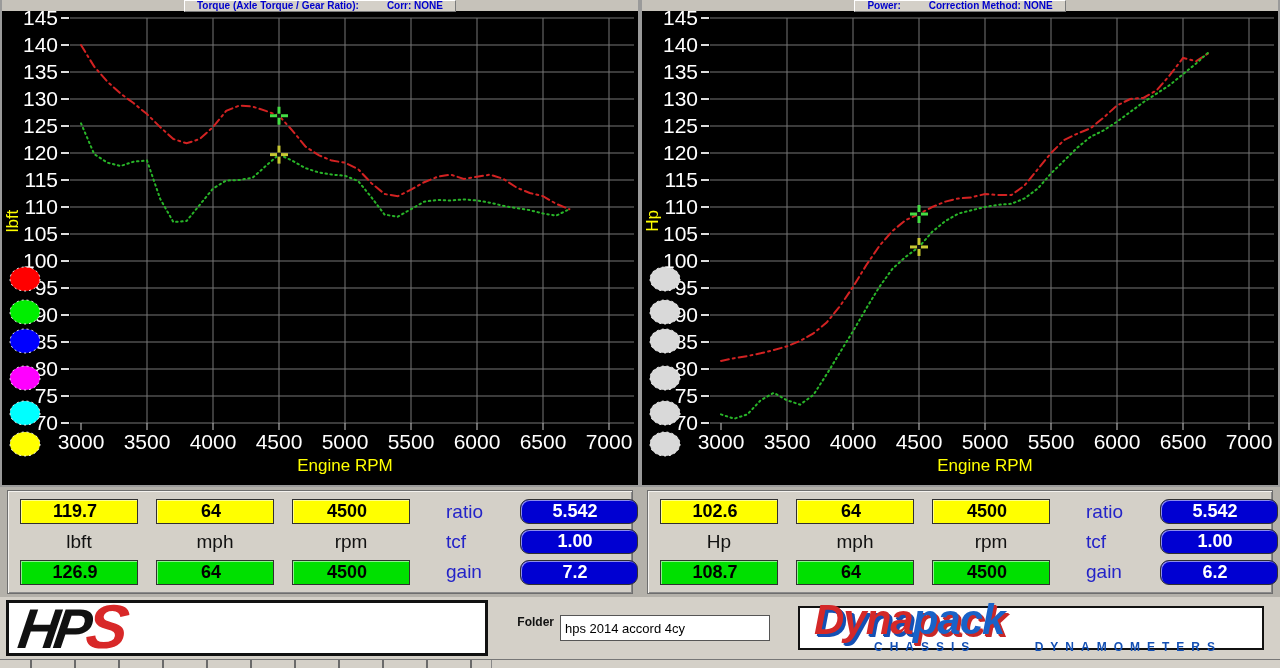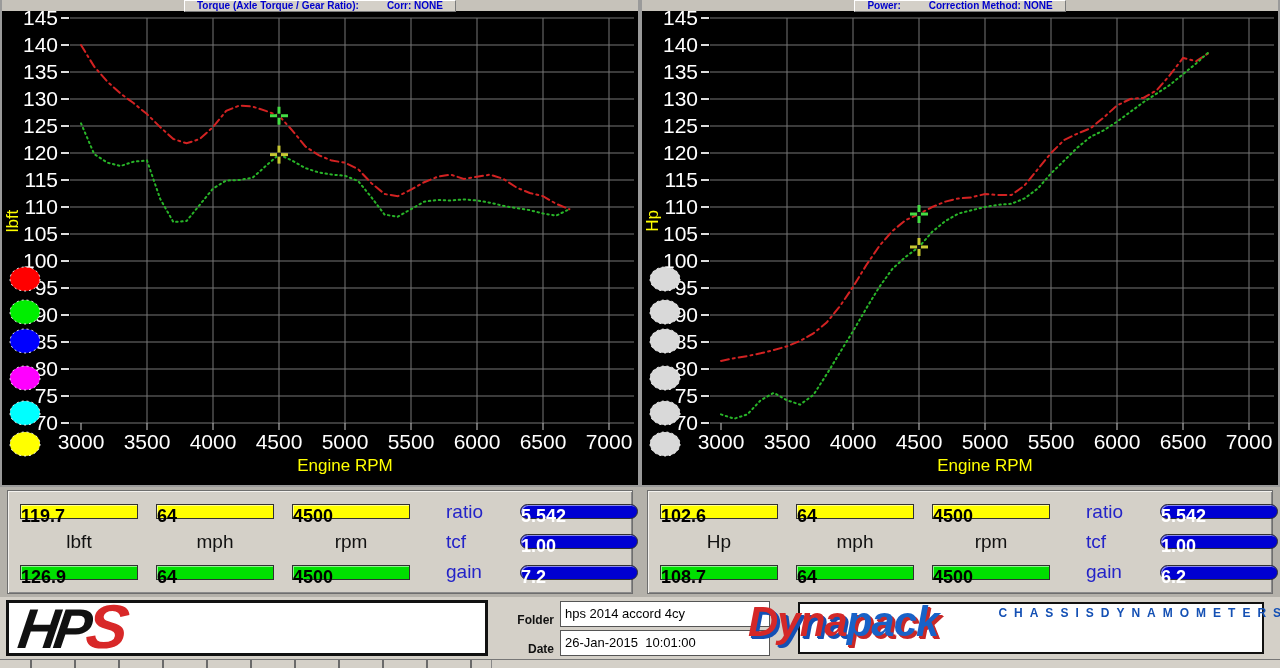--- a/index.html
+++ b/index.html
@@ -13,46 +13,46 @@
   .header-box { display:flex; gap:28px; background:#d4d0c8; border:1px solid; border-color:#ffffff #7a7a7a #7a7a7a #ffffff;
     padding:0 12px; font-size:10px; line-height:10px; font-weight:bold; color:#0000cc; white-space:nowrap; }
   svg { display:block; }
 
   
   .data-row { display:flex; height:110px; padding:3px 7px; gap:14px; background:#b4b1aa; }
   .dp { width:626px; height:104px; background:#d4d0c8; border:1px solid #6e6e6e;
     box-shadow:inset 1px 1px 0 #f4f2ee, inset -1px -1px 0 #8a8a8a;
     display:grid; grid-template-columns:118px 118px 118px auto 56px 118px;
     column-gap:18px; row-gap:5px; align-items:center; padding:8px 12px; }
-  .vbox { height:15px; line-height:23px; text-align:left; padding-right:8px;
+  .vbox { height:25px; line-height:23px; text-align:center; padding-right:8px;
     font-size:18px; font-weight:bold; color:#000; border:1px solid #303030;
     box-shadow:inset 1px 1px 0 rgba(255,255,255,.55); }
   .vbox.yellow { background:#ffff00; }
   .vbox.green  { background:#00e000; }
   .vbox.blue   { background:#0000d2; color:#ffffff;border-radius:9px; }
   .unit { text-align:center; font-size:19px; color:#111; }
   .side-label { font-size:19px; color:#2323c8; }
 
   
   .footer { height:62px; display:flex; align-items:center; background:#d4d0c8; padding:0 6px; gap:10px; }
   .hps-panel { width:482px; height:56px; background:#ffffff; border:3px solid #111;
     display:flex; align-items:center; padding:0 10px; gap:14px; }
   .hps-letters { font-size:56px; font-weight:bold; font-style:italic; letter-spacing:-5px;
     transform:skewX(-8deg); line-height:48px; }
   .hps-hp { color:#111; }
   .hps-s  { color:#d82828; font-size:62px; }
   .hps-words { font-size:22px; font-weight:bold; font-style:italic; color:#fff; line-height:25px; white-space:nowrap;
     text-shadow:2px 0 #000,-2px 0 #000,0 2px #000,0 -2px #000,1px 1px #000,-1px -1px #000,1px -1px #000,-1px 1px #000; }
   .fields { width:290px; display:flex; flex-direction:column; gap:3px; }
-  .field-row { display:flex; align-items:flex-end; }
+  .field-row { display:flex; align-items:flex-start; }
   .field-label { width:56px; text-align:right; font-size:12px; font-weight:bold; color:#111; margin-right:6px; }
   .field-input { width:210px; height:26px; font-size:13px; font-family:"Liberation Sans",sans-serif;
     border:1px solid #555; background:#fff; padding:0 4px; }
-  .dyn-panel { width:466px; height:52px; background:#ffffff; border:2px solid #111;
-    display:flex; justify-content:center; padding:0 14px; }
+  .dyn-panel { width:466px; height:44px; background:#ffffff; border:2px solid #111;
+    display:flex; flex-direction:column; justify-content:center; padding:0 14px; }
   .dyn-word { font-size:42px; font-weight:bold; font-style:italic; line-height:36px; letter-spacing:-1px; }
   .dyn-red  { color:#d42828; text-shadow:2px 2px 0 #1450b4,3px 3px 0 #1450b4; }
   .dyn-blue { color:#1862c8; text-shadow:2px 2px 0 #c82828,3px 3px 0 #c82828; }
   .dyn-sub { display:flex; justify-content:space-between; padding:2px 26px 0 60px;
     font-size:12px; font-weight:bold; color:#1450b4; letter-spacing:7px; }
 
   .bottom-strip { height:9px; background:#d4d0c8; border-top:1px solid #777; }
   .bottom-marks { width:492px; height:100%; border-right:1px solid #888;
     background:repeating-linear-gradient(90deg, transparent 0 30px, #6a6a6a 30px 32px, transparent 32px 44px); }
 </style>
@@ -313,24 +313,20 @@
 
 <div class="footer">
   <div class="hps-panel">
     <div class="hps-letters"><span class="hps-hp">HP</span><span class="hps-s">S</span></div>
   </div>
   <div class="fields">
     <div class="field-row">
       <span class="field-label">Folder</span>
       <input class="field-input" type="text" value="hps 2014 accord 4cy" style="">
     </div>
-    <div class="field-row">
-      <span class="field-label">Date</span>
-      <input class="field-input" type="text" value="26-Jan-2015  10:01:00" style="">
-    </div>
   </div>
   <div class="dyn-panel">
     <div class="dyn-word"><span class="dyn-red">Dyna</span><span class="dyn-blue">pack</span></div>
     <div class="dyn-sub">
       <span>CHASSIS</span>
       <span>DYNAMOMETERS</span>
     </div>
   </div>
 </div>
 

